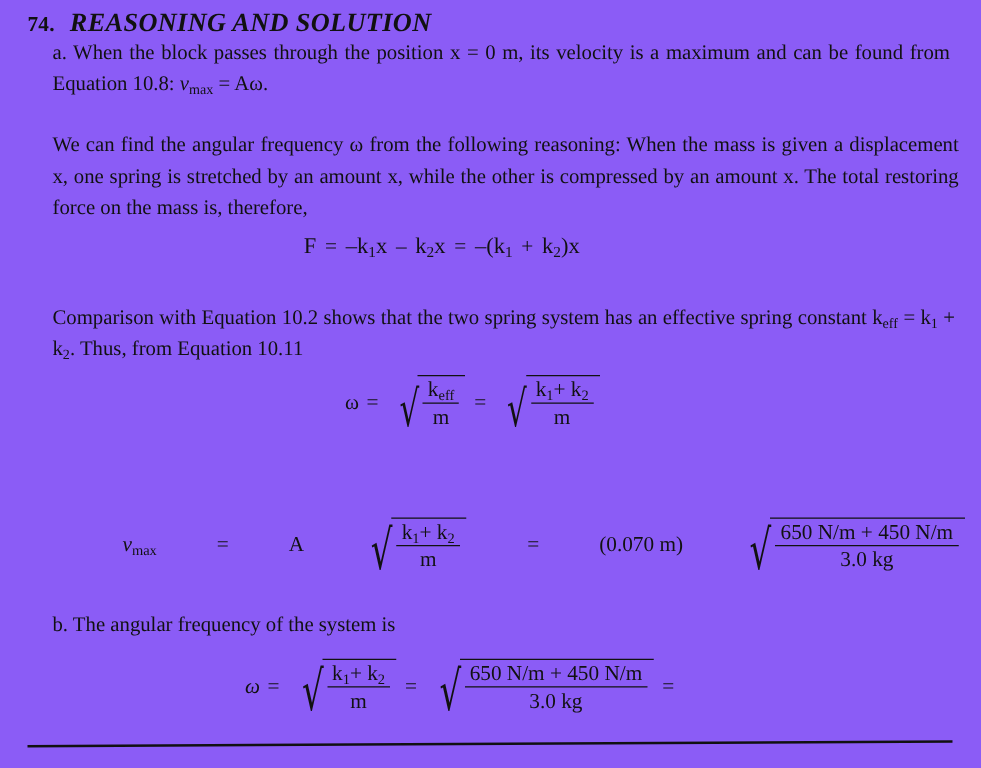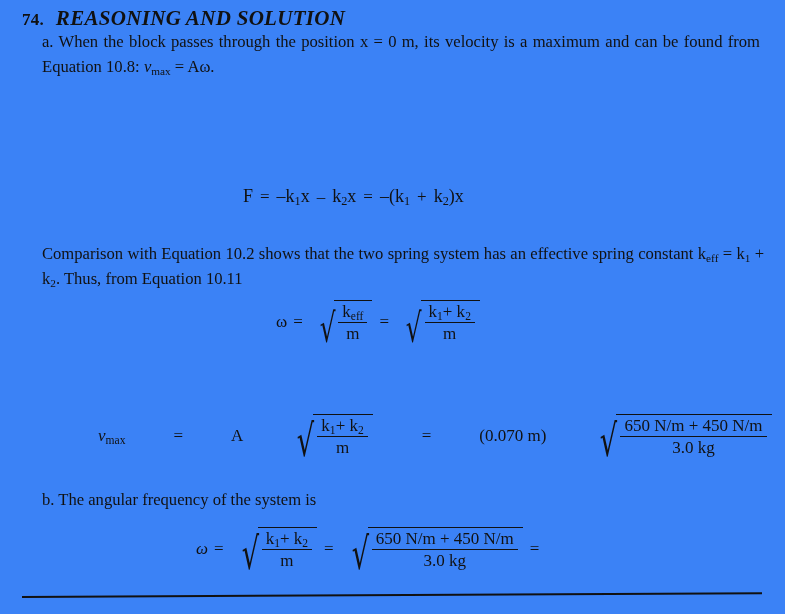--- a/index.html
+++ b/index.html
@@ -12,21 +12,21 @@
     height: 614px;
     position: relative;
     overflow: hidden;
     font-family: "Liberation Serif", "DejaVu Serif", serif;
     color: #111111;
   }
 
   .page {
     position: absolute;
     inset: 0;
-    background: #3b82f6;
+    background: #8b5cf6;
     text-decoration: underline;
   }
 
   
   .heading-row {
     position: absolute;
     left: 22px;
     top: 6px;
     width: 740px;
     display: flex;
@@ -165,20 +165,21 @@
   </div>
 
   <div class="para p-a">
     <span>a.  When the block passes through the position x = 0 m, its velocity is a maximum and can be found from Equation 10.8:</span>
     <span>
       <span class="ital">v</span><sub>max</sub>
       <span>= Aω.</span>
     </span>
   </div>
 
+  <div class="para p-reason">We can find the angular frequency ω from the following reasoning:  When the mass is given a displacement x, one spring is stretched by an amount x, while the other is compressed by an amount x. The total restoring force on the mass is, therefore,</div>
 
   <div class="eq eq-force">
     <span>F</span>
     <span class="op">=</span>
     <span><span>–k</span><sub>1</sub><span>x</span></span>
     <span class="op">–</span>
     <span><span>k</span><sub>2</sub><span>x</span></span>
     <span class="op">=</span>
     <span><span>–(k</span><sub>1</sub><span class="op">+</span><span>k</span><sub>2</sub><span>)x</span></span>
   </div>

